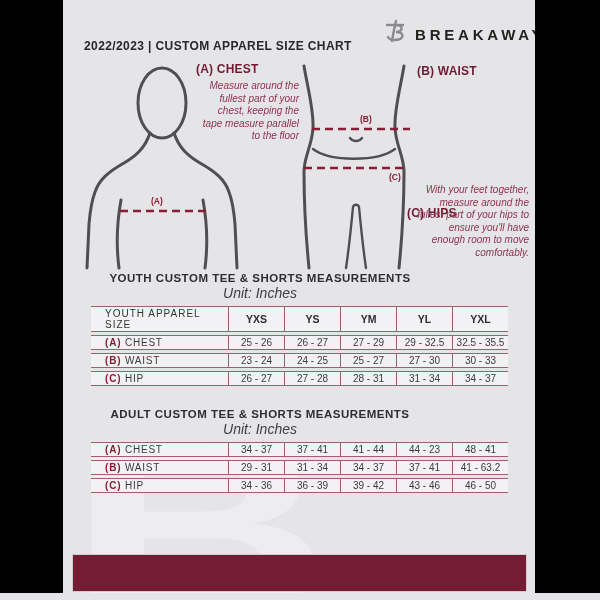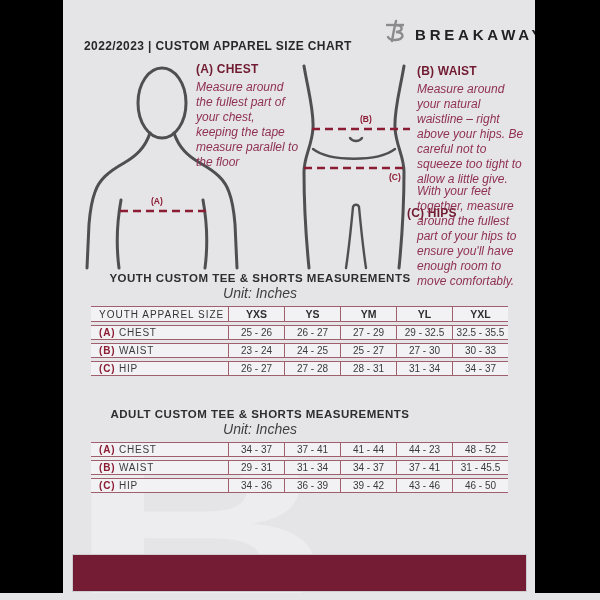--- a/index.html
+++ b/index.html
@@ -13,30 +13,30 @@
   .hdr-title { position:absolute; left:21px; top:39px; font-weight:bold; font-size:12px;
                letter-spacing:0.4px; color:#28282a; z-index:2; white-space:nowrap; }
   .logo { position:absolute; left:320px; top:19px; z-index:2; }
   .brand { position:absolute; left:352px; top:26px; font-weight:bold; font-size:15px;
            letter-spacing:3.8px; color:#222; z-index:2; white-space:nowrap; }
 
   .fig-svg { position:absolute; left:0; top:0; width:472px; height:270px; z-index:1; }
   .marker { position:absolute; z-index:2; font-weight:bold; font-size:8.5px; color:#8c1c33; }
 
   .instr-head { position:absolute; z-index:2; font-weight:bold; font-size:12px; letter-spacing:0.2px; color:#701b31; }
-  .instr-text { position:absolute; z-index:2; font-size:12px; font-style:italic; line-height:1.25; color:#8f3150; }
+  .instr-text { position:absolute; z-index:2; font-size:10px; font-style:italic; line-height:1.25; color:#8f3150;text-align:right; }
 
   .section { position:absolute; left:28px; width:338px; z-index:2; }
   .section-title { text-align:center; font-weight:bold; font-size:11.5px; letter-spacing:0.5px; color:#2e2e30; }
   .unit { text-align:center; font-size:14px; font-style:italic; color:#3f3f41; margin-top:1px; }
   table.size-table { width:417px; border-collapse:separate; border-spacing:0 3px; margin-top:2px; table-layout:fixed; }
   table.size-table td { background:#f2f2f4; border-top:1.5px solid #a05f6d; border-bottom:1.5px solid #a05f6d;
                         height:15px; padding:1px 2px; font-size:10px; color:#3a3a3c; text-align:center; vertical-align:middle; }
   table.size-table td + td { border-left:1.5px solid #a05f6d; }
-  table.size-table td.first { width:137px; text-align:left; padding-left:8px; letter-spacing:0.8px; }
+  table.size-table td.first { width:137px; text-align:left; padding-left:14px; letter-spacing:0.8px; }
   table.size-table td.colhead { font-weight:bold; font-size:10.5px; color:#2e2e30; }
   table.size-table td.first.colhead { font-weight:normal; font-size:10px; letter-spacing:1px; color:#333; }
   .pfx { font-weight:bold; color:#8c1c33; }
 
   .footer-bar { position:absolute; left:9px; top:554px; width:455px; height:38px; background:#731c33;
                 border:1px solid #cdcdd0; z-index:3; }
 </style>
 </head>
 <body>
 
@@ -73,21 +73,20 @@
     </g>
   </svg>
   <span class="marker" style="left:88px; top:196px;">(A)</span>
   <span class="marker" style="left:297px; top:114px;">(B)</span>
   <span class="marker" style="left:326px; top:172px;">(C)</span>
 
   <div class="instr-head" style="left:133px; top:62px;">(A) CHEST</div>
   <div class="instr-text" style="left:133px; top:80px; width:103px;">Measure around the fullest part of your chest, keeping the tape measure parallel to the floor</div>
 
   <div class="instr-head" style="left:354px; top:64px;">(B) WAIST</div>
-  <div class="instr-text" style="left:354px; top:82px; width:110px;">Measure around your natural waistline – right above your hips. Be careful not to squeeze too tight to allow a little give.</div>
 
   <div class="instr-head" style="left:344px; top:166px;margin-top:40px;">(C) HIPS</div>
   <div class="instr-text" style="left:354px; top:184px; width:112px;">With your feet together, measure around the fullest part of your hips to ensure you'll have enough room to move comfortably.</div>
 
   <div class="section" style="top:272px;">
     <div class="section-title">YOUTH CUSTOM TEE &amp; SHORTS MEASUREMENTS</div>
     <div class="unit">Unit: Inches</div>
     <table class="size-table">
       <tbody>
           <tr>
@@ -130,29 +129,29 @@
     <div class="section-title">ADULT CUSTOM TEE &amp; SHORTS MEASUREMENTS</div>
     <div class="unit">Unit: Inches</div>
     <table class="size-table">
       <tbody>
       <tr>
         <td class="first"><span class="pfx">(A)</span> <span>CHEST</span></td>
         <td>34 - 37</td>
         <td>37 - 41</td>
         <td>41 - 44</td>
         <td>44 - 23</td>
-        <td>48 - 52</td>
+        <td>48 - 41</td>
       </tr>
       <tr>
         <td class="first"><span class="pfx">(B)</span> <span>WAIST</span></td>
         <td>29 - 31</td>
         <td>31 - 34</td>
         <td>34 - 37</td>
         <td>37 - 41</td>
-        <td>31 - 45.5</td>
+        <td>41 - 63.2</td>
       </tr>
       <tr>
         <td class="first"><span class="pfx">(C)</span> <span>HIP</span></td>
         <td>34 - 36</td>
         <td>36 - 39</td>
         <td>39 - 42</td>
         <td>43 - 46</td>
         <td>46 - 50</td>
       </tr>
     </tbody>

